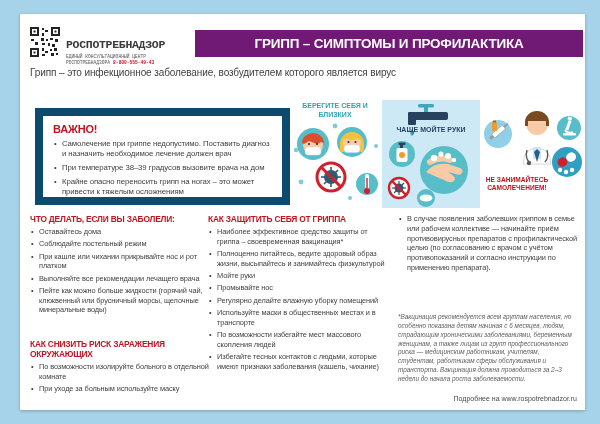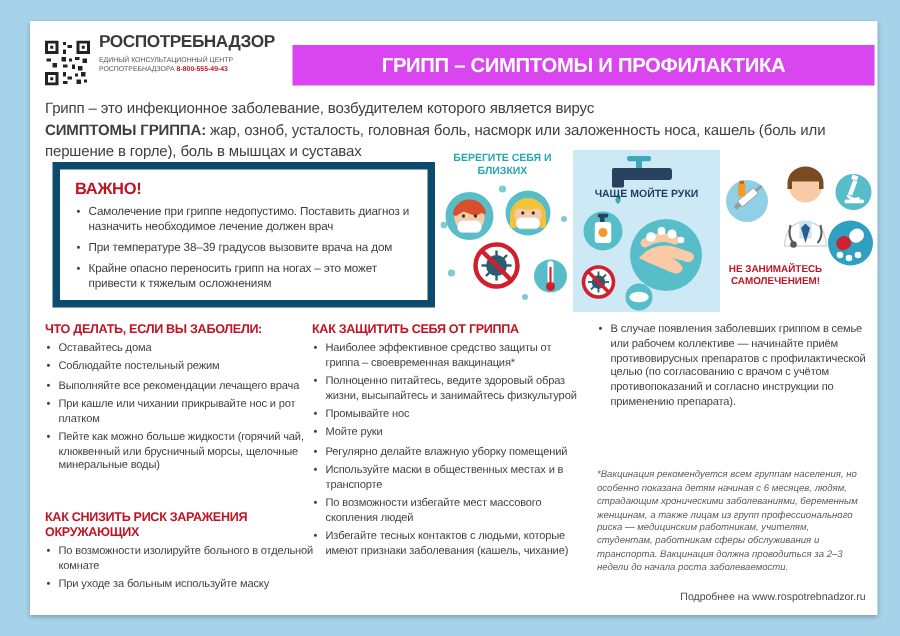--- a/index.html
+++ b/index.html
@@ -13,37 +13,37 @@
   }
   .card {
     position:absolute; left:20px; top:14px; width:565px; height:396px;
     background:#ffffff;
     box-shadow:0 1px 3px rgba(0,0,0,.25);
   }
   
   .qr {
     position:absolute; left:10px; top:13px; width:30px; height:30px;
   }
-  .logo-block { position:absolute; left:46px; top:8px; width:130px; }
+  .logo-block { position:absolute; left:46px; top:24px; width:130px;font-family:Liberation Mono, monospace; }
   .logo-title { font-weight:bold; font-size:11.5px; letter-spacing:-0.3px; color:#3a3a3c; }
   .logo-sub { font-size:4.6px; color:#55555a; margin-top:2.5px; letter-spacing:0; line-height:1.35; }
   .logo-phone { color:#c01423; font-weight:bold; }
   .banner {
     position:absolute; left:175px; top:16px; width:388px; height:27px;
-    background:#d946ef; color:#ffffff;
+    background:#701a75; color:#ffffff;
     display:flex; align-items:center; justify-content:center;
     font-weight:bold; font-size:13.5px; letter-spacing:-0.2px;
   }
   
   .intro { position:absolute; left:10px; top:52px; width:548px; font-size:10px; line-height:1.45; letter-spacing:-0.1px; }
   .intro b { letter-spacing:-0.1px; }
   
   .important {
     position:absolute; left:15px; top:94px; width:255px; height:97px;
-    border:5px solid #0c4a6e; padding:7px 10px 5px 10px;
+    border:8px solid #0c4a6e; padding:7px 10px 5px 10px;
   }
   .important-title { color:#c01423; font-weight:bold; font-size:11px; margin-bottom:4px; letter-spacing:-0.2px;}
   ul.blist { list-style:none; }
   ul.blist li {
     position:relative; padding-left:9px; font-size:7.4px; line-height:1.32; margin-bottom:2.5px;
     letter-spacing:-0.1px;
   }
   ul.blist li::before {
     content:"•"; position:absolute; left:1px; top:0; color:#3f3f41; font-size:7.4px;
   }
@@ -114,23 +114,20 @@
       <span class="logo-phone">8-800-555-49-43</span>
     </div>
   </div>
 
   <div class="banner">
     <span>ГРИПП – СИМПТОМЫ И ПРОФИЛАКТИКА</span>
   </div>
 
   <div class="intro">
     <div>Грипп – это инфекционное заболевание, возбудителем которого является вирус</div>
-    <div>
-      <b>СИМПТОМЫ ГРИППА:</b><span> жар, озноб, усталость, головная боль, насморк или заложенность носа, кашель (боль или першение в горле), боль в мышцах и суставах</span>
-    </div>
   </div>
 
   <div class="important">
     <div class="important-title">ВАЖНО!</div>
     <ul class="blist">
       <li>Самолечение при гриппе недопустимо. Поставить диагноз и назначить необходимое лечение должен врач</li>
       <li>При температуре 38–39 градусов вызовите врача на дом</li>
       <li>Крайне опасно переносить грипп на ногах – это может привести к тяжелым осложнениям</li>
     </ul>
   </div>
@@ -267,38 +264,38 @@
       </g>
     </svg>
     <div class="panel3-title">НЕ ЗАНИМАЙТЕСЬ САМОЛЕЧЕНИЕМ!</div>
   </div>
 
   <div class="col col1">
     <div class="sec-title">ЧТО ДЕЛАТЬ, ЕСЛИ ВЫ ЗАБОЛЕЛИ:</div>
     <ul class="blist">
       <li>Оставайтесь дома</li>
       <li>Соблюдайте постельный режим</li>
+      <li>При кашле или чихании прикрывайте нос и рот платком</li>
       <li>Выполняйте все рекомендации лечащего врача</li>
-      <li>При кашле или чихании прикрывайте нос и рот платком</li>
       <li>Пейте как можно больше жидкости (горячий чай, клюквенный или брусничный морсы, щелочные минеральные воды)</li>
     </ul>
     <div class="sec-title sec-gap">КАК СНИЗИТЬ РИСК ЗАРАЖЕНИЯ ОКРУЖАЮЩИХ</div>
     <ul class="blist">
       <li>По возможности изолируйте больного в отдельной комнате</li>
       <li>При уходе за больным используйте маску</li>
     </ul>
   </div>
 
   <div class="col col2">
     <div class="sec-title">КАК ЗАЩИТИТЬ СЕБЯ ОТ ГРИППА</div>
     <ul class="blist">
       <li>Наиболее эффективное средство защиты от гриппа – своевременная вакцинация*</li>
       <li>Полноценно питайтесь, ведите здоровый образ жизни, высыпайтесь и занимайтесь физкультурой</li>
+      <li>Мойте руки</li>
       <li>Промывайте нос</li>
-      <li>Мойте руки</li>
       <li>Регулярно делайте влажную уборку помещений</li>
       <li>Используйте маски в общественных местах и в транспорте</li>
       <li>По возможности избегайте мест массового скопления людей</li>
       <li>Избегайте тесных контактов с людьми, которые имеют признаки заболевания (кашель, чихание)</li>
     </ul>
   </div>
 
   <div class="col col3">
     <ul class="blist">
       <li>В случае появления заболевших гриппом в семье или рабочем коллективе — начинайте приём противовирусных препаратов с профилактической целью (по согласованию с врачом с учётом противопоказаний и согласно инструкции по применению препарата).</li>

